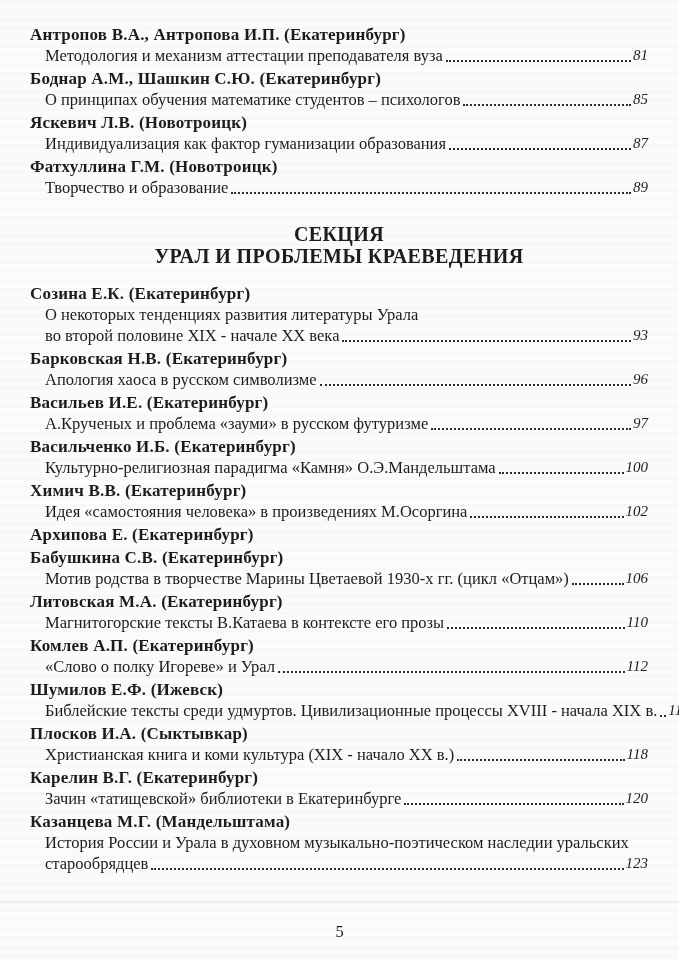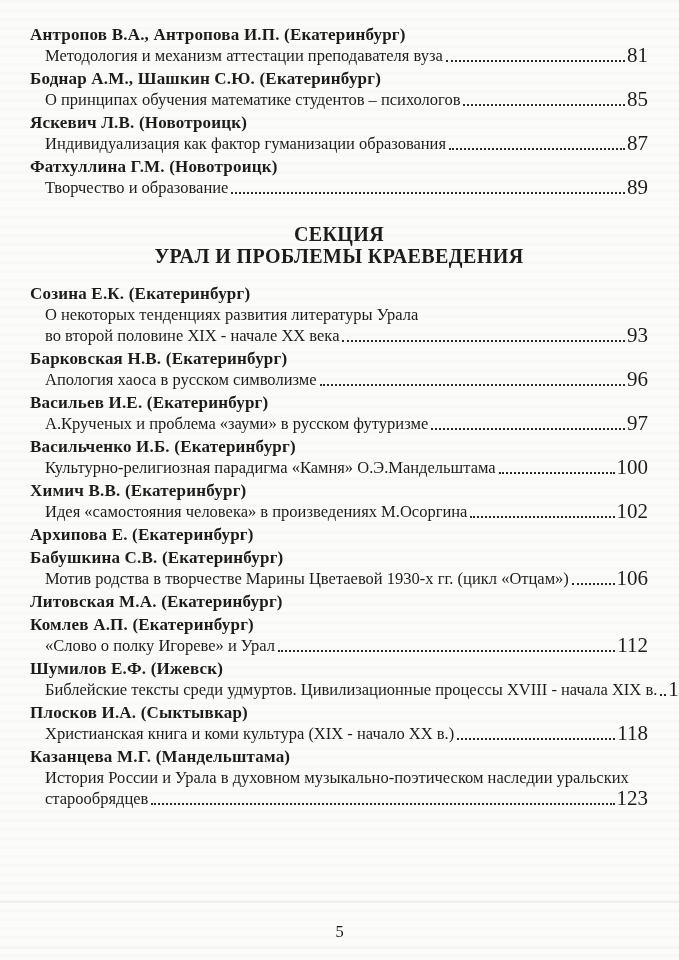--- a/index.html
+++ b/index.html
@@ -48,21 +48,22 @@
   }
   .dot-leader {
     flex: 1 1 auto;
     min-width: 6px;
     border-bottom: 2.4px dotted #2b2b2b;
     align-self: flex-end;
     margin: 0 2px 4px 3px;
   }
   .page-num {
     white-space: nowrap;
-    font-size: 21px;
+    font-size: 15px;
+    font-style: italic;
   }
   .section-heading {
     text-align: center;
     font-weight: bold;
     font-size: 20px;
     line-height: 20px;
     letter-spacing: 0.4px;
     margin: 26px 0 17px 0;
   }
   .heading-line {
@@ -177,20 +178,25 @@
       <div class="toc-entry">
     <div class="entry-author">Бабушкина С.В. (Екатеринбург)</div>
   <div class="title-line">
           <span class="title-text">Мотив родства в творчестве Марины Цветаевой 1930-х гг. (цикл «Отцам»)</span>
           <span class="dot-leader"></span>
           <span class="page-num">106</span>
         </div>
       </div>
       <div class="toc-entry">
     <div class="entry-author">Литовская М.А. (Екатеринбург)</div>
+  <div class="title-line">
+          <span class="title-text">Магнитогорские тексты В.Катаева в контексте его прозы</span>
+          <span class="dot-leader"></span>
+          <span class="page-num">110</span>
+        </div>
       </div>
       <div class="toc-entry">
     <div class="entry-author">Комлев А.П. (Екатеринбург)</div>
   <div class="title-line">
           <span class="title-text">«Слово о полку Игореве» и Урал</span>
           <span class="dot-leader"></span>
           <span class="page-num">112</span>
         </div>
       </div>
       <div class="toc-entry">
@@ -200,20 +206,28 @@
           <span class="dot-leader"></span>
           <span class="page-num">115</span>
         </div>
       </div>
       <div class="toc-entry">
     <div class="entry-author">Плосков И.А. (Сыктывкар)</div>
   <div class="title-line">
           <span class="title-text">Христианская книга и коми культура (XIX - начало XX в.)</span>
           <span class="dot-leader"></span>
           <span class="page-num">118</span>
+        </div>
+      </div>
+      <div class="toc-entry">
+    <div class="entry-author">Карелин В.Г. (Екатеринбург)</div>
+  <div class="title-line">
+          <span class="title-text">Зачин «татищевской» библиотеки в Екатеринбурге</span>
+          <span class="dot-leader"></span>
+          <span class="page-num">120</span>
         </div>
       </div>
       <div class="toc-entry">
     <div class="entry-author">Казанцева М.Г. (Мандельштама)</div>
   <div class="title-line">
           <span class="title-text">История России и Урала в духовном музыкально-поэтическом наследии уральских</span>
         </div>
         <div class="title-line">
           <span class="title-text">старообрядцев</span>
           <span class="dot-leader"></span>

